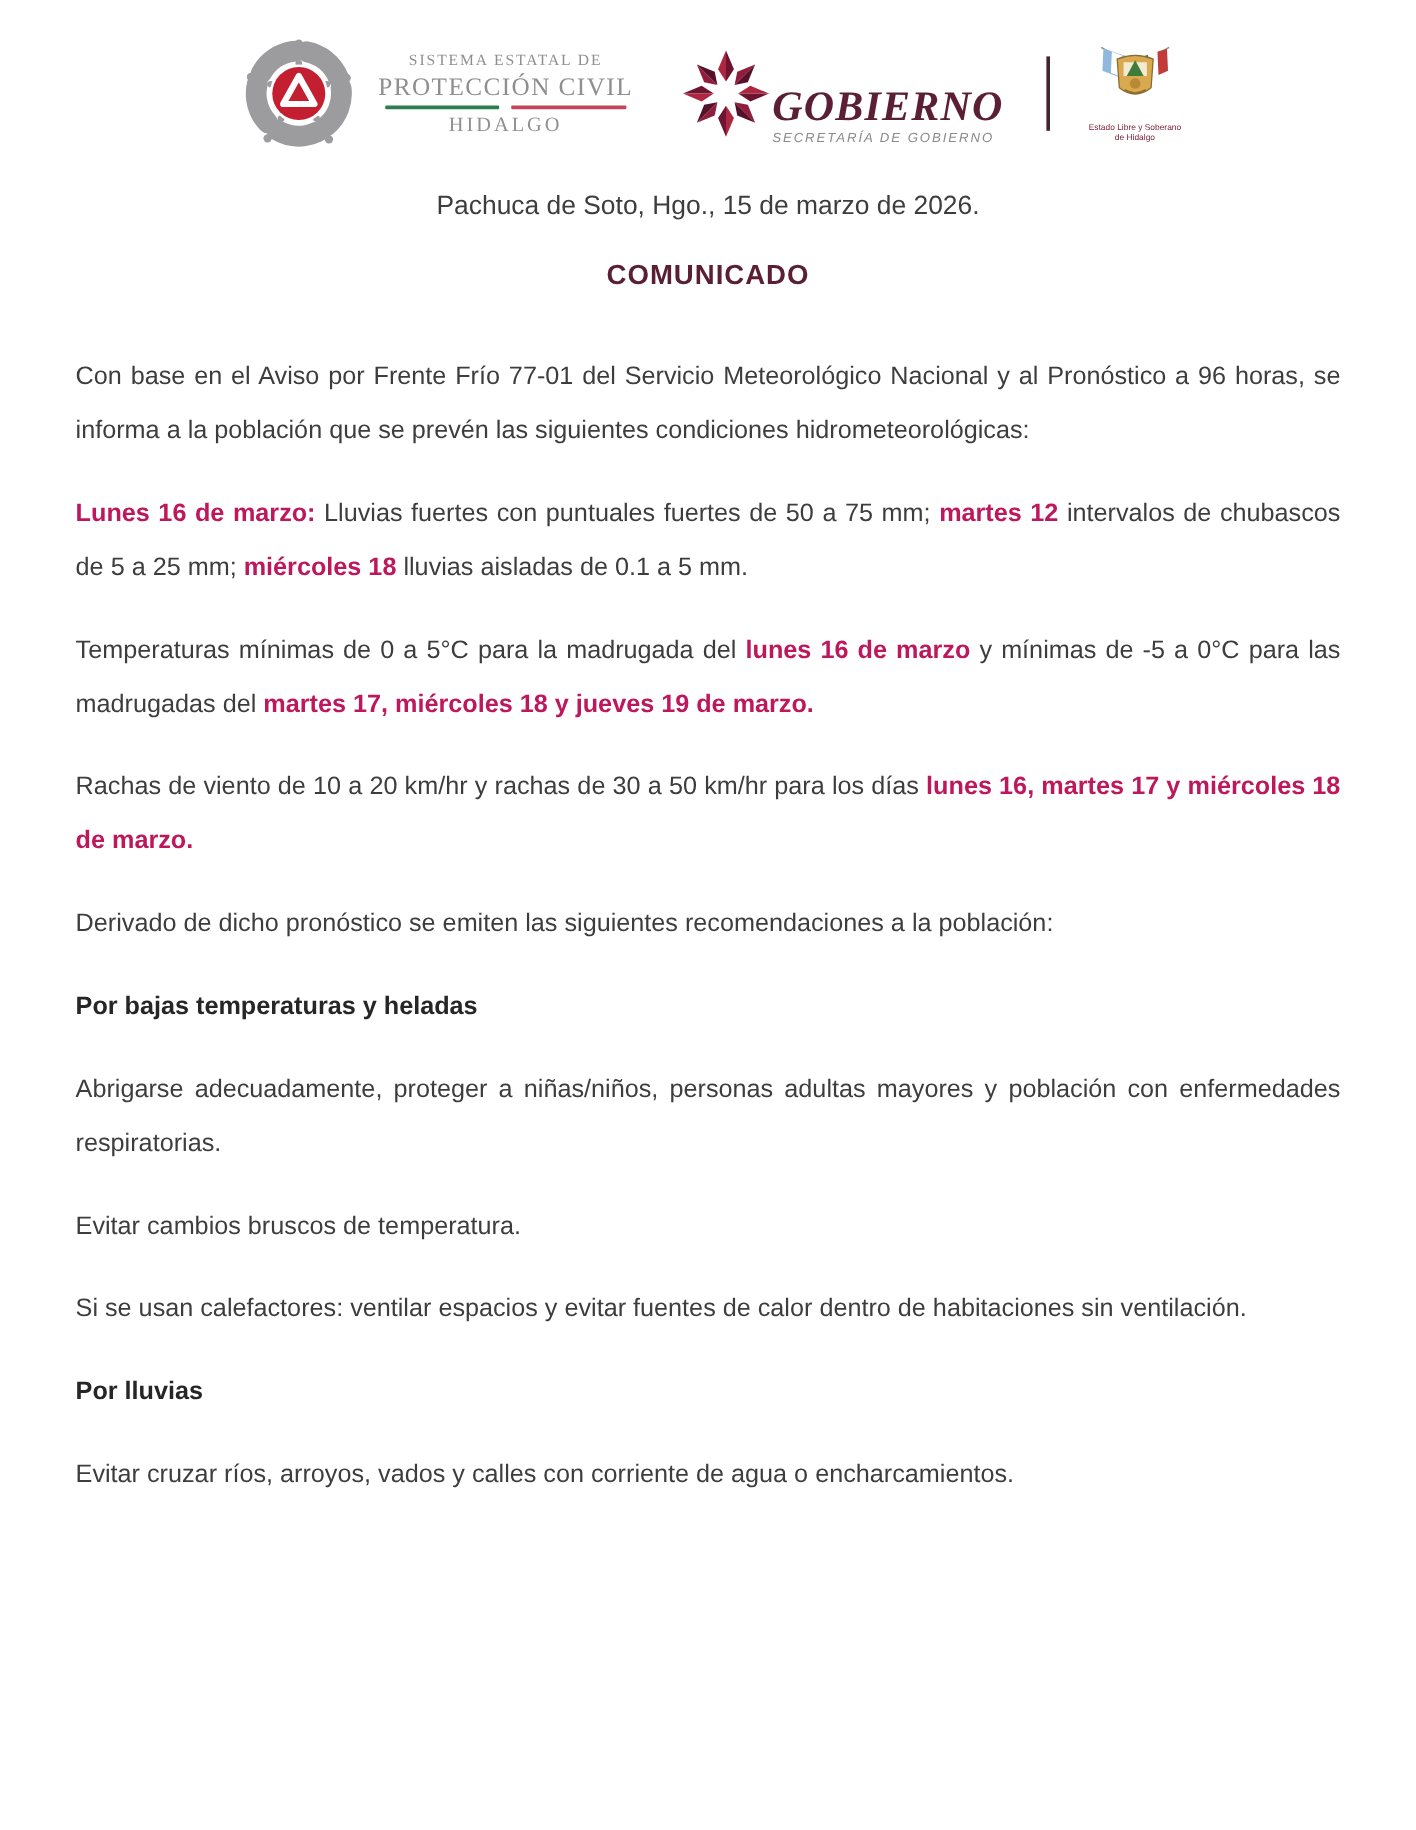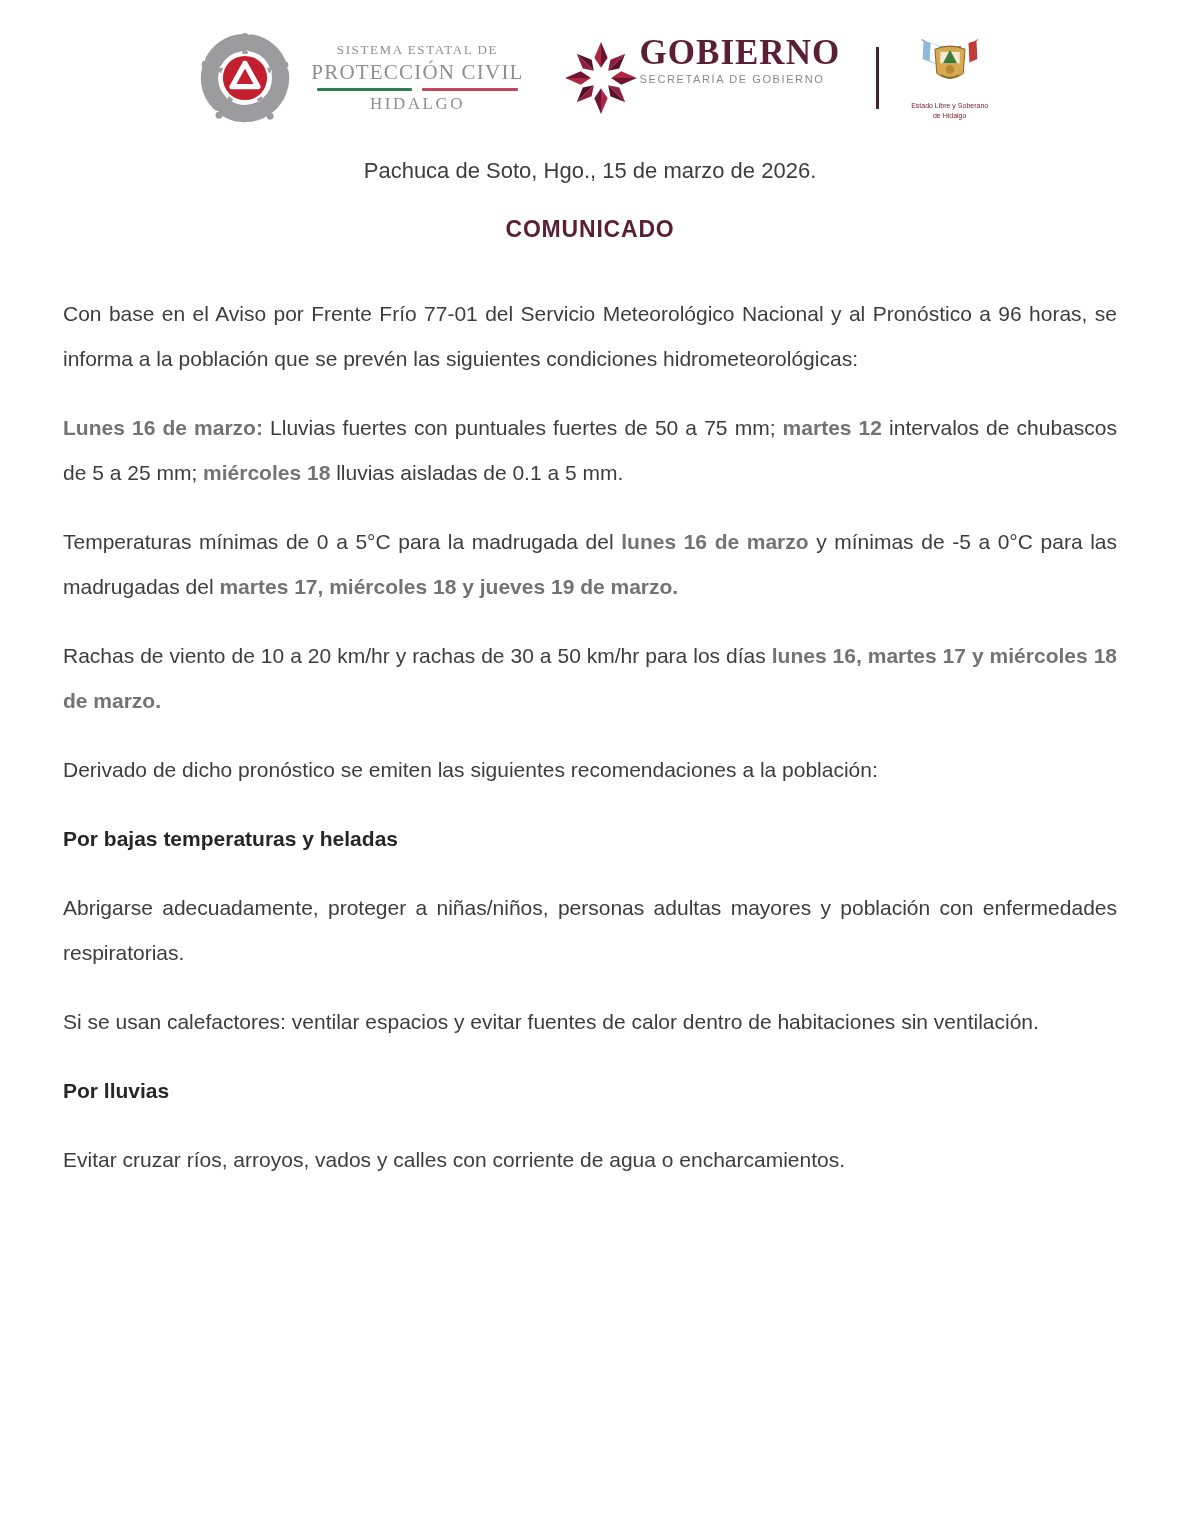--- a/index.html
+++ b/index.html
@@ -30,21 +30,21 @@
     line-height:1.15;
   }
   .pc-line1{font-size:13px;letter-spacing:1.6px;}
   .pc-line2{font-size:21px;letter-spacing:1.2px;margin-top:2px;}
   .pc-divider{display:flex;gap:10px;margin:4px 6px 3px;}
   .pc-divider span{flex:1;height:3px;border-radius:1px;}
   .pc-divider .seg-green{background:#2e7d4f;}
   .pc-divider .seg-red{background:#c2455a;}
   .pc-line3{font-size:17px;letter-spacing:2.5px;}
 
-  .gob-group{display:flex;align-items:flex-start;gap:0;margin-left:22px;}
+  .gob-group{display:flex;align-items:flex-end;gap:0;margin-left:22px;font-style:italic;}
   .gob-text{line-height:1;}
   .gob-title{
     font-family:"Liberation Serif", serif;
     font-weight:bold;
     font-size:35px;
     color:#5b1f35;
     letter-spacing:1px;
   }
   .gob-sub{
     font-size:11px;
@@ -79,21 +79,21 @@
     color:#5b1f35;
   }
   .body{margin:48px 63px 0;}
   .para{
     font-size:21px;
     line-height:45px;
     color:#3d3d3d;
     text-align:justify;
     margin:0 0 24px;
   }
-  .para b{color:#737373;}
+  .para b{color:#be185d;}
   .subhead{
     font-size:21px;
     line-height:45px;
     font-weight:bold;
     color:#262626;
     margin:0 0 24px;
   }
 </style>
 </head>
 <body>
@@ -209,20 +209,21 @@
     <p class="para"><span>Temperaturas mínimas de 0 a 5°C para la madrugada del </span><b>lunes 16 de marzo</b><span> y mínimas de -5 a 0°C para las madrugadas del </span><b>martes 17, miércoles 18 y jueves 19 de marzo.</b></p>
 
     <p class="para"><span>Rachas de viento de 10 a 20 km/hr y rachas de 30 a 50 km/hr para los días </span><b>lunes 16, martes 17 y miércoles 18 de marzo.</b></p>
 
     <p class="para"><span>Derivado de dicho pronóstico se emiten las siguientes recomendaciones a la población:</span></p>
 
     <p class="subhead">Por bajas temperaturas y heladas</p>
 
     <p class="para"><span>Abrigarse adecuadamente, proteger a niñas/niños, personas adultas mayores y población con enfermedades respiratorias.</span></p>
 
+    <p class="para"><span>Evitar cambios bruscos de temperatura.</span></p>
 
     <p class="para"><span>Si se usan calefactores: ventilar espacios y evitar fuentes de calor dentro de habitaciones sin ventilación.</span></p>
 
     <p class="subhead">Por lluvias</p>
 
     <p class="para"><span>Evitar cruzar ríos, arroyos, vados y calles con corriente de agua o encharcamientos.</span></p>
 
   </div>
 
 </div>

